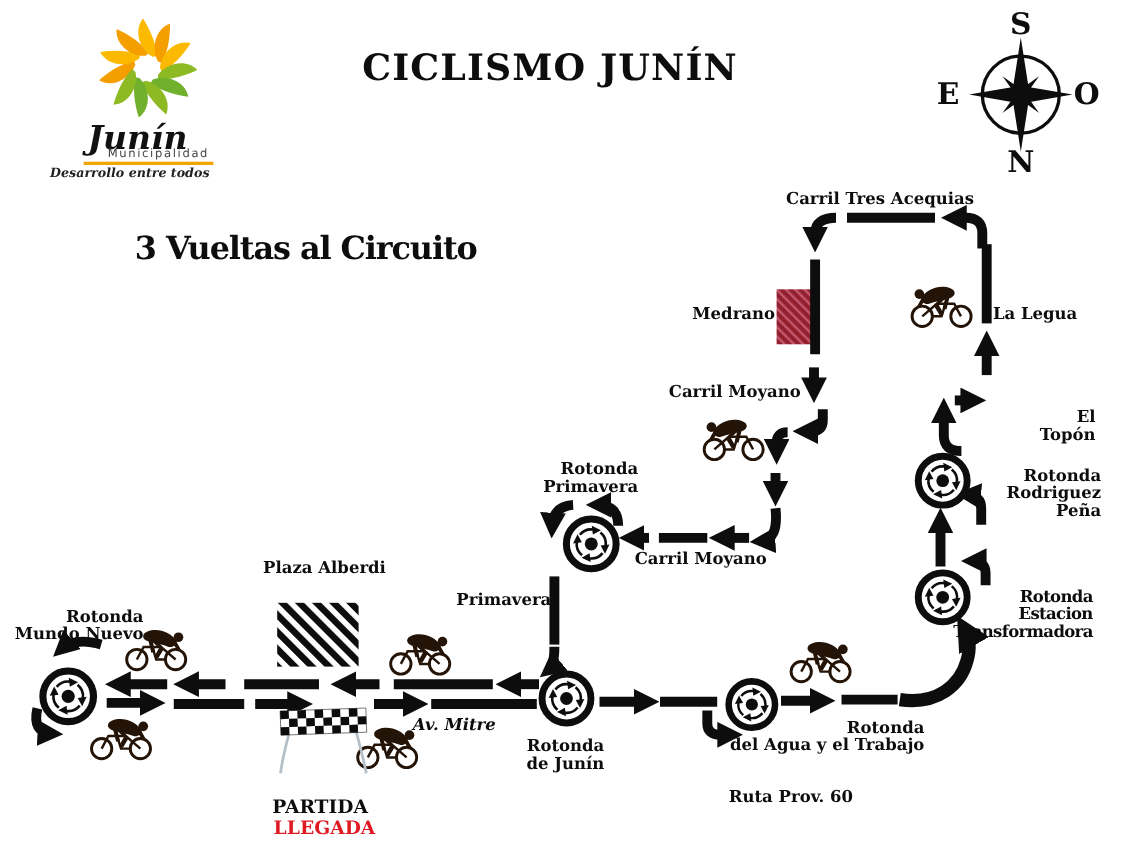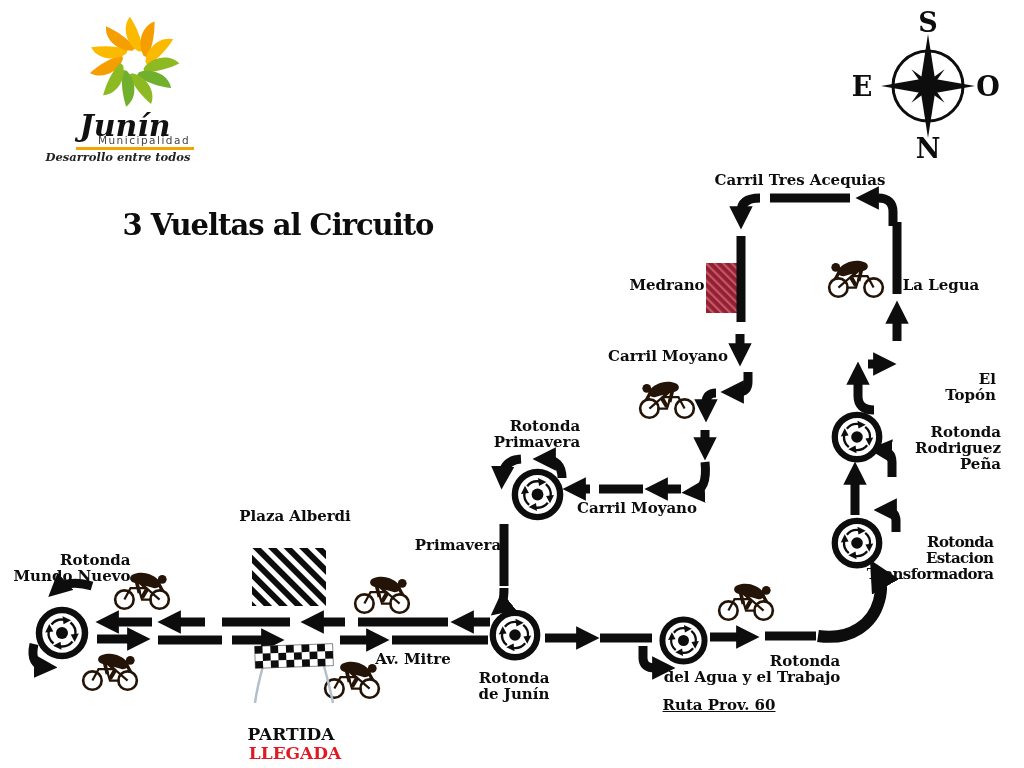--- a/index.html
+++ b/index.html
@@ -56,20 +56,21 @@
           <path transform="rotate(147)" fill="#8dba23" d="M11,3 C16,-10 32,-18 44,-11 C35,-3 24,4 12,7 Z"></path>
         </g>
       </g>
     </svg>
     <div class="logo-brand">Junín</div>
     <div class="logo-sub">Municipalidad</div>
     <div class="logo-bar"></div>
     <div class="logo-tagline">Desarrollo entre todos</div>
   </div>
 
+  <div class="page-title">CICLISMO JUNÍN</div>
 
   <svg class="abs" style="left:868px;top:26px;" width="120" height="120" viewBox="-60 -60 120 120">
     <circle r="35" fill="none" stroke="#0d0d0d" stroke-width="3"></circle>
     <path fill="#0d0d0d" transform="rotate(45) scale(0.42)" d="M0,-56 L8,-8 L56,0 L8,8 L0,56 L-8,8 L-56,0 L-8,-8 Z"></path>
     <path fill="#0d0d0d" d="M0,-52 L7,-7 L47,0 L7,7 L0,52 L-7,7 L-47,0 L-7,-7 Z"></path>
   </svg>
   <div class="cletter" style="left:928px;top:22px;">S</div>
   <div class="cletter" style="left:862px;top:86px;">E</div>
   <div class="cletter" style="left:988px;top:86px;">O</div>
   <div class="cletter" style="left:928px;top:148px;">N</div>
@@ -240,22 +241,22 @@
 Primavera</div>
   <div class="lbl" style="left:958px;top:424px;">Rotonda
 Rodriguez Peña</div>
   <div class="lbl" style="left:637px;top:500px;">Carril Moyano</div>
   <div class="lbl cond" style="left:930px;top:534px;">Rotonda
 Estacion Transformadora</div>
   <div class="lbl" style="left:295px;top:508px;">Plaza Alberdi</div>
   <div class="lbl" style="left:458px;top:537px;">Primavera</div>
   <div class="lbl" style="left:72px;top:552px;">Rotonda
 Mundo Nuevo</div>
-  <div class="lbl" style="left:413px;top:651px;">Av. Mitre</div>
+  <div class="lbl" style="left:413px;top:651px;font-style:italic;">Av. Mitre</div>
   <div class="lbl" style="left:514px;top:670px;">Rotonda
 de Junín</div>
   <div class="lbl" style="left:752px;top:653px;">Rotonda
 del Agua y el Trabajo</div>
-  <div class="lbl" style="left:719px;top:697px;text-decoration:underline;">Ruta Prov. 60</div>
+  <div class="lbl" style="left:719px;top:716px;">Ruta Prov. 60</div>
   <div class="lbl big red" style="left:295px;top:709px;margin-top:36px;">LLEGADA</div>
   <div class="lbl big" style="left:291px;top:726px;">PARTIDA</div>
 
 </div>
 
 </body></html>

